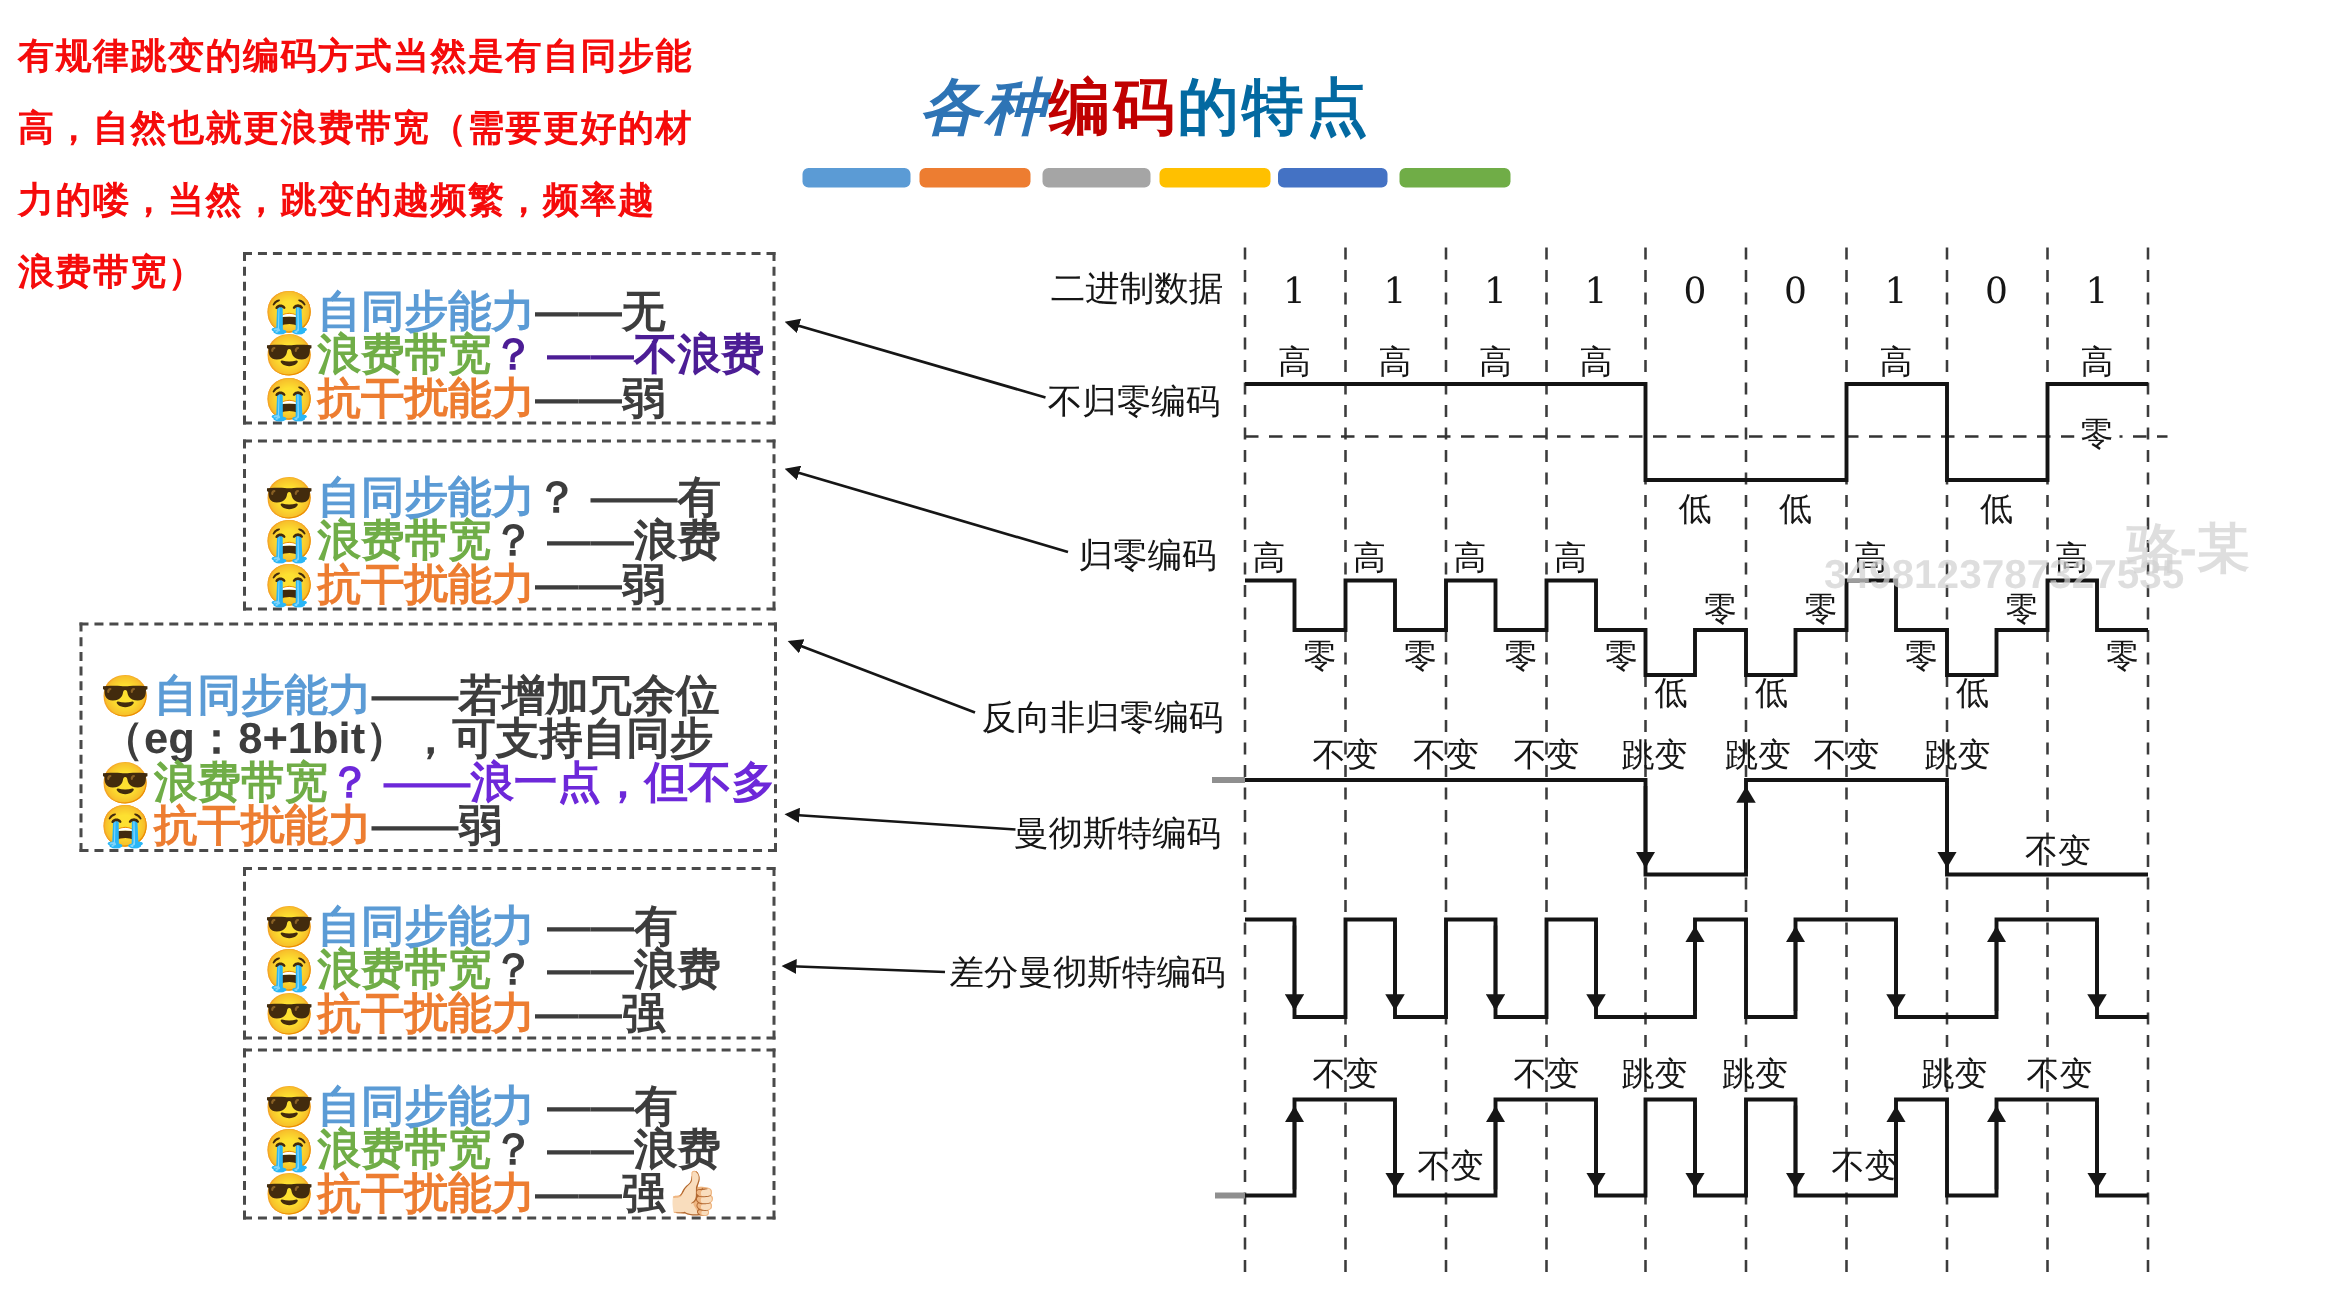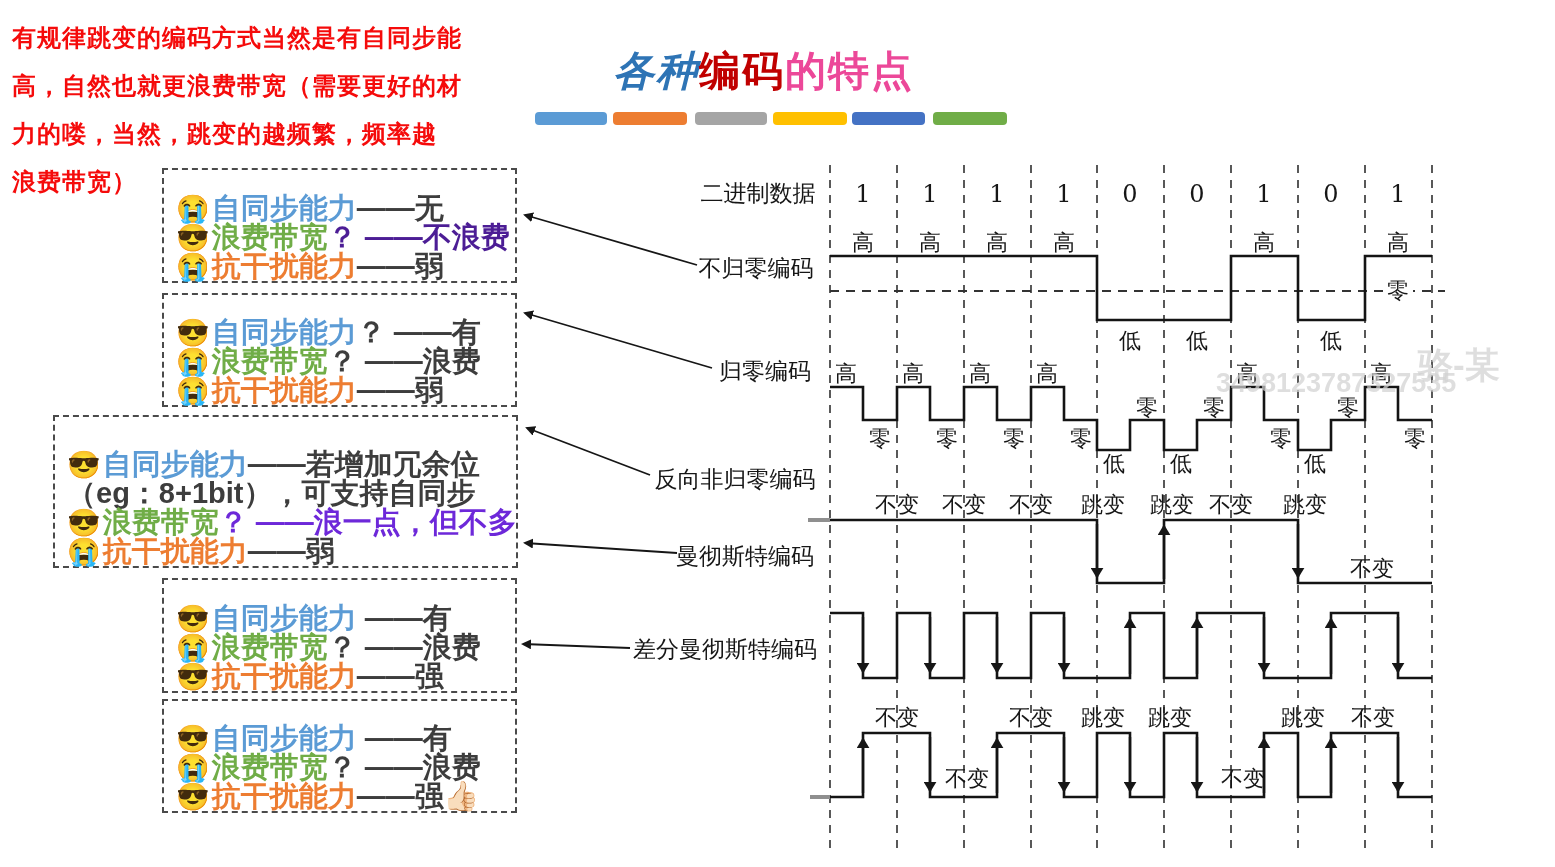--- a/index.html
+++ b/index.html
@@ -21,21 +21,21 @@
 <body>
 
 <div id="note" style="color: rgb(245, 11, 11);">
   <div>有规律跳变的编码方式当然是有自同步能</div>
   <div>高，自然也就更浪费带宽（需要更好的材</div>
   <div>力的喽，当然，跳变的越频繁，频率越</div>
   <div>浪费带宽）</div>
 </div>
 
 <div id="title">
-  <span style="color: rgb(46, 116, 181); font-style: italic;">各种</span><span style="color: rgb(192, 0, 0);">编码</span><span style="color: #ec4899; margin-top: 28px;">的特点</span>
+  <span style="color: rgb(46, 116, 181); font-style: italic;">各种</span><span style="color: rgb(192, 0, 0);">编码</span><span style="color: #0369a1; margin-top: 28px;">的特点</span>
 </div>
 
 <div id="bars">
     <div class="bar" style="left: 535px; top: 112px; width: 72px; background: rgb(91, 155, 213);"></div>
     <div class="bar" style="left: 613px; top: 112px; width: 74px; background: rgb(237, 125, 49);"></div>
     <div class="bar" style="left: 695px; top: 112px; width: 72px; background: rgb(165, 165, 165);"></div>
     <div class="bar" style="left: 773px; top: 112px; width: 74px; background: rgb(255, 192, 0);"></div>
     <div class="bar" style="left: 852px; top: 112px; width: 73px; background: rgb(68, 114, 196);"></div>
     <div class="bar" style="left: 933px; top: 112px; width: 74px; background: rgb(112, 173, 71);"></div>
   </div>

